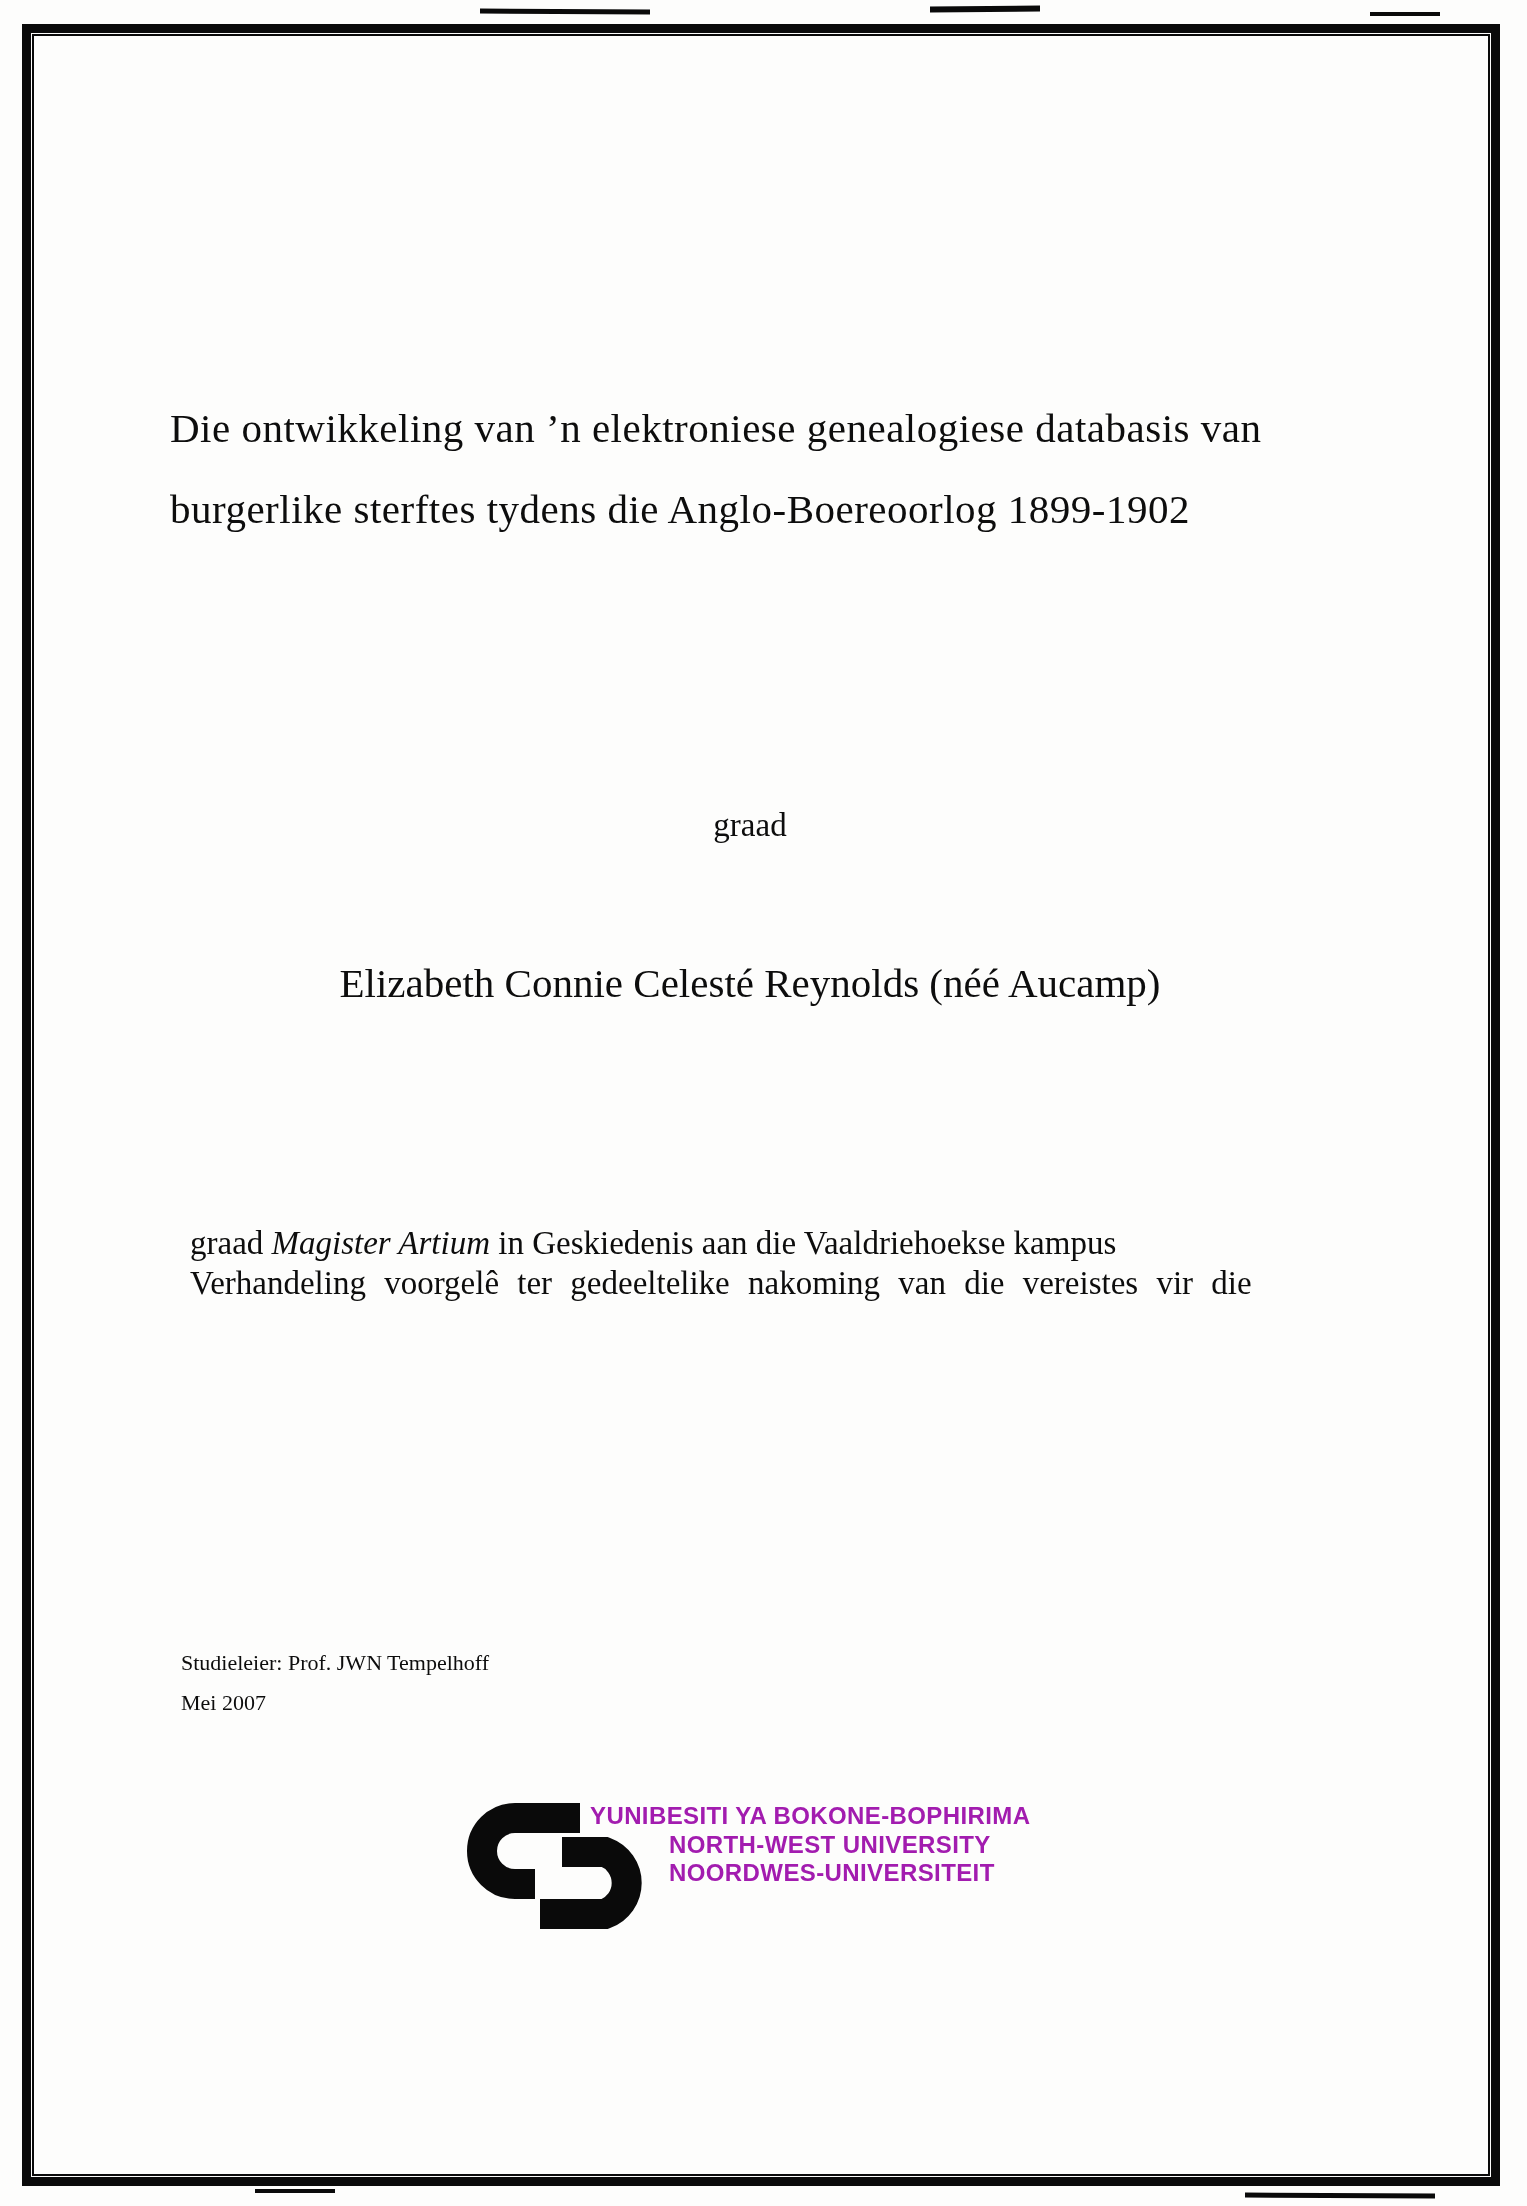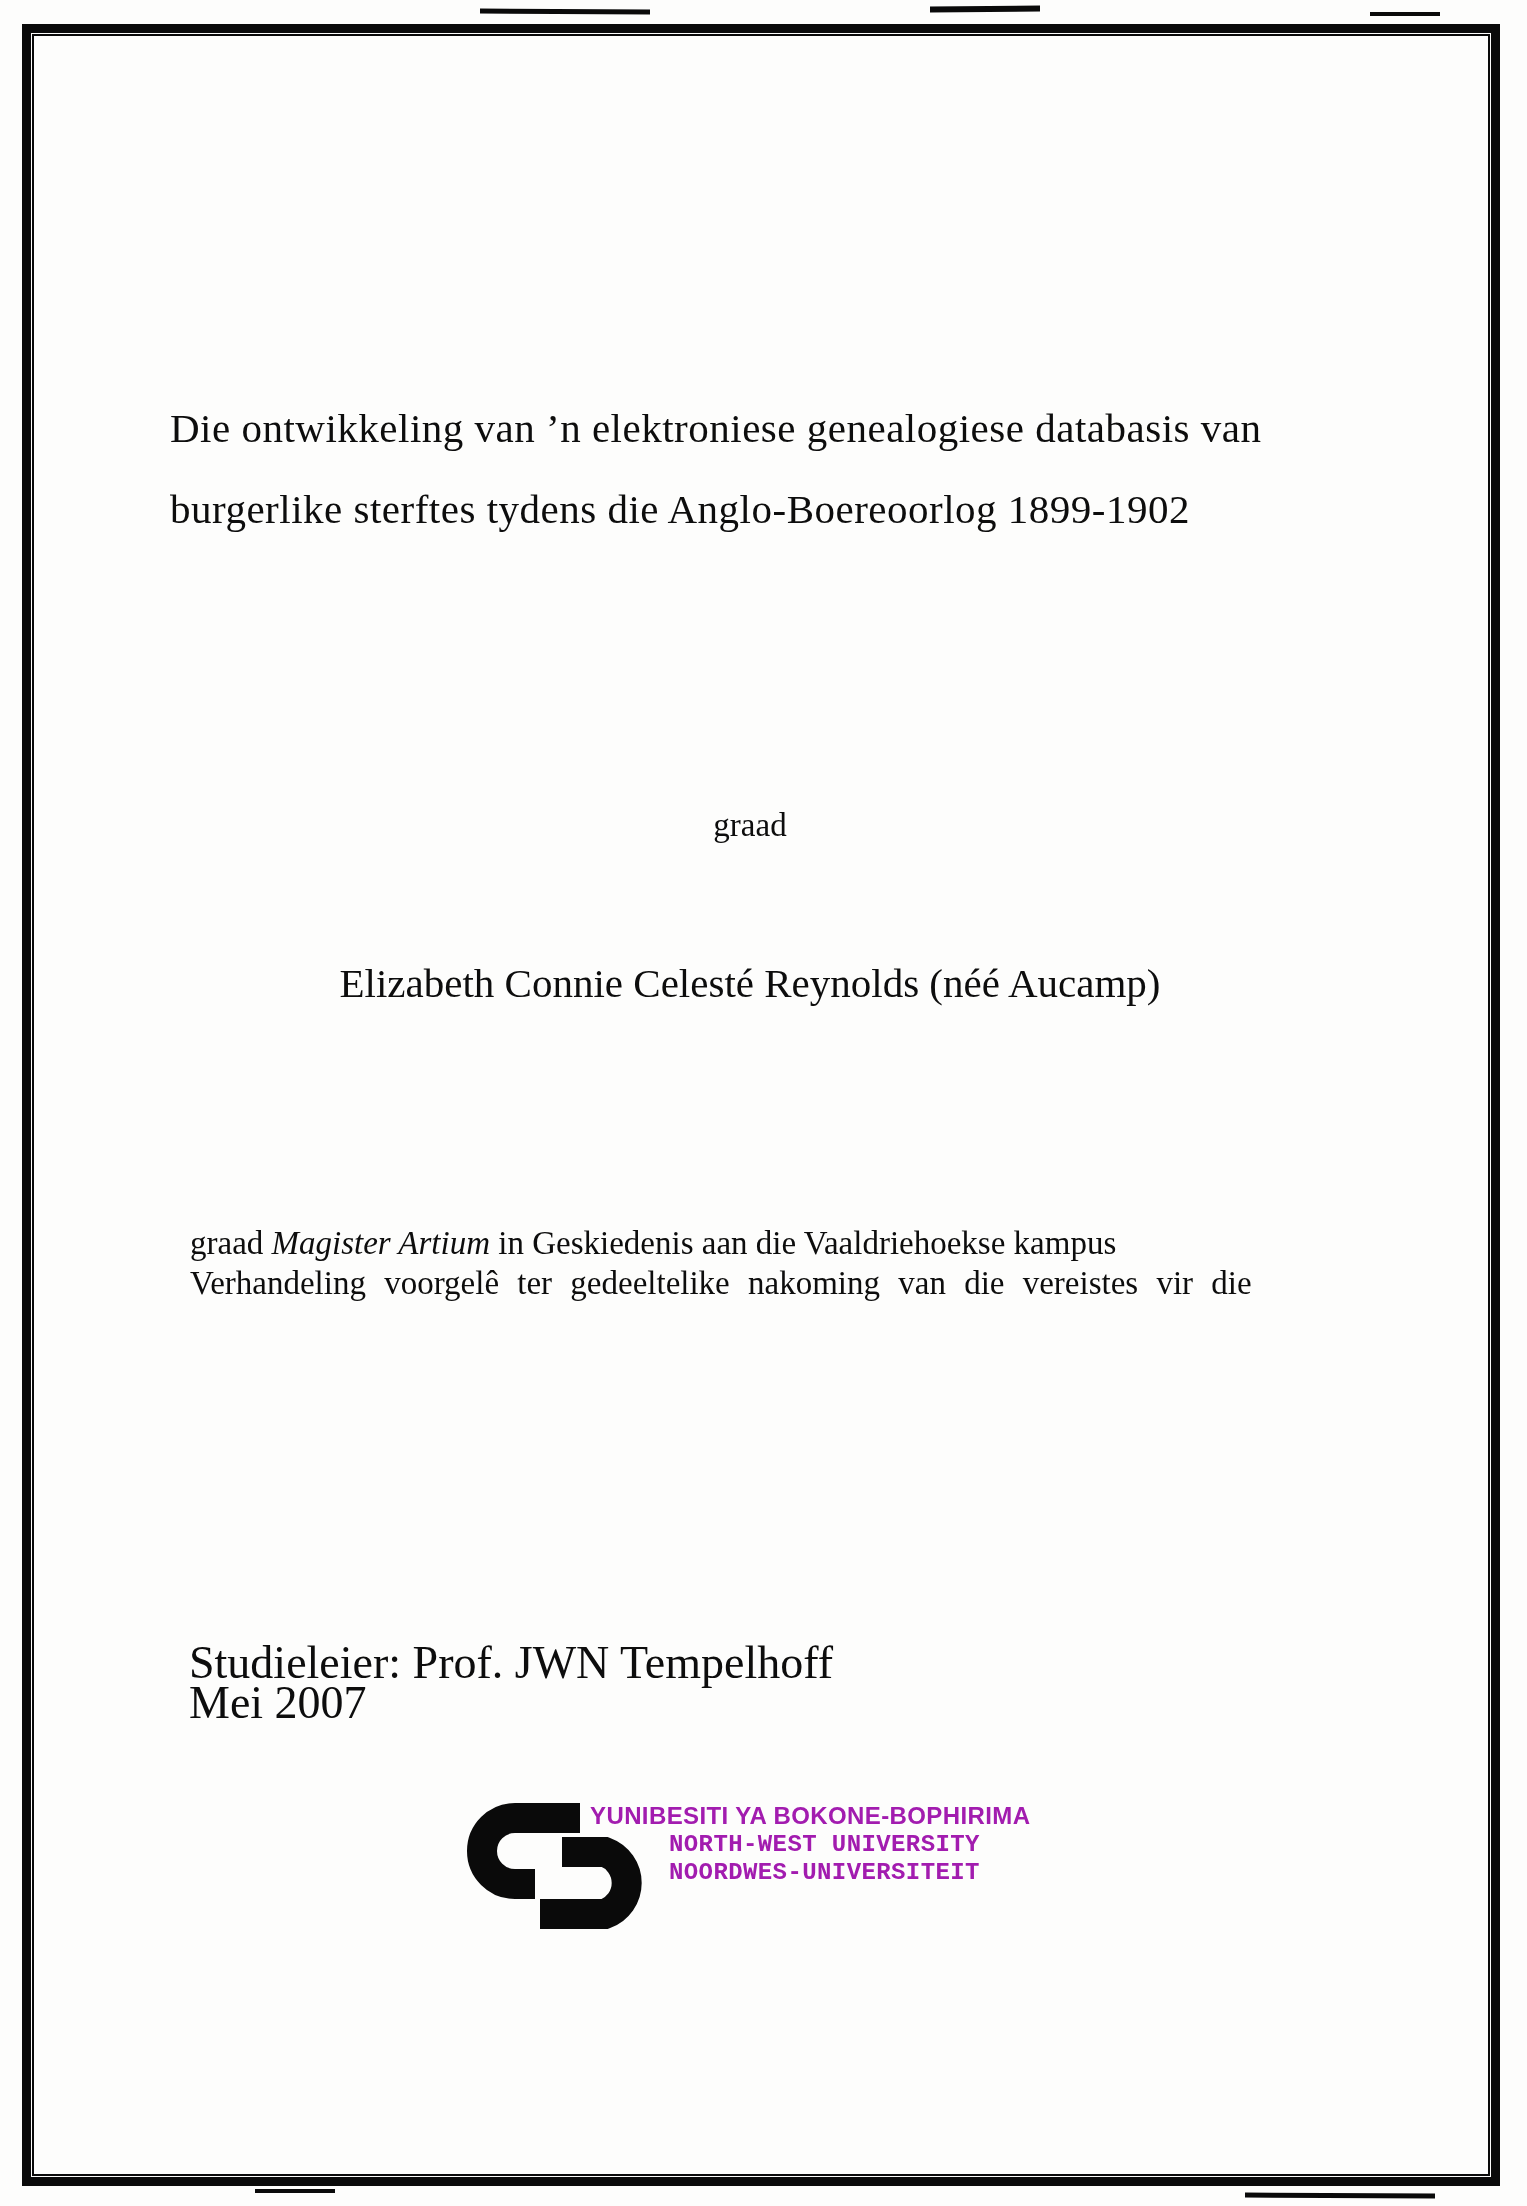--- a/index.html
+++ b/index.html
@@ -71,22 +71,22 @@
     width: 1160px;
     font-size: 33px;
     line-height: 40px;
   }
   .statement .line { white-space: nowrap; }
   .statement .line.justified { word-spacing: 10px; }
   .statement .ital { font-style: italic; }
 
   .supervisor-block {
     position: absolute;
-    left: 189px; top: 1643px;
-    font-size: 46px;
+    left: 181px; top: 1643px;
+    font-size: 22px;
     line-height: 40px;
     white-space: nowrap;
   }
 
   .logo-block {
     position: absolute;
     left: 467px; top: 1801px;
     width: 640px; height: 130px;
   }
   .logo-mark { position: absolute; left: 0; top: 2px; }
@@ -94,21 +94,21 @@
     position: absolute;
     left: 123px; top: 1px;
     font-family: "Liberation Sans", "DejaVu Sans", sans-serif;
     font-weight: 700;
     font-size: 24px;
     line-height: 28.5px;
     letter-spacing: 0.4px;
     color: #a21caf;
     white-space: nowrap;
   }
-  .logo-text .lt-indent { margin-left: 79px; font-family: Liberation Mono, monospace; }
+  .logo-text .lt-indent { margin-left: 79px; }
 </style>
 </head>
 <body>
 
 <div class="page">
 
   <div class="artifact a1"></div>
   <div class="artifact a2"></div>
   <div class="artifact a3"></div>
   <div class="artifact a4"></div>

